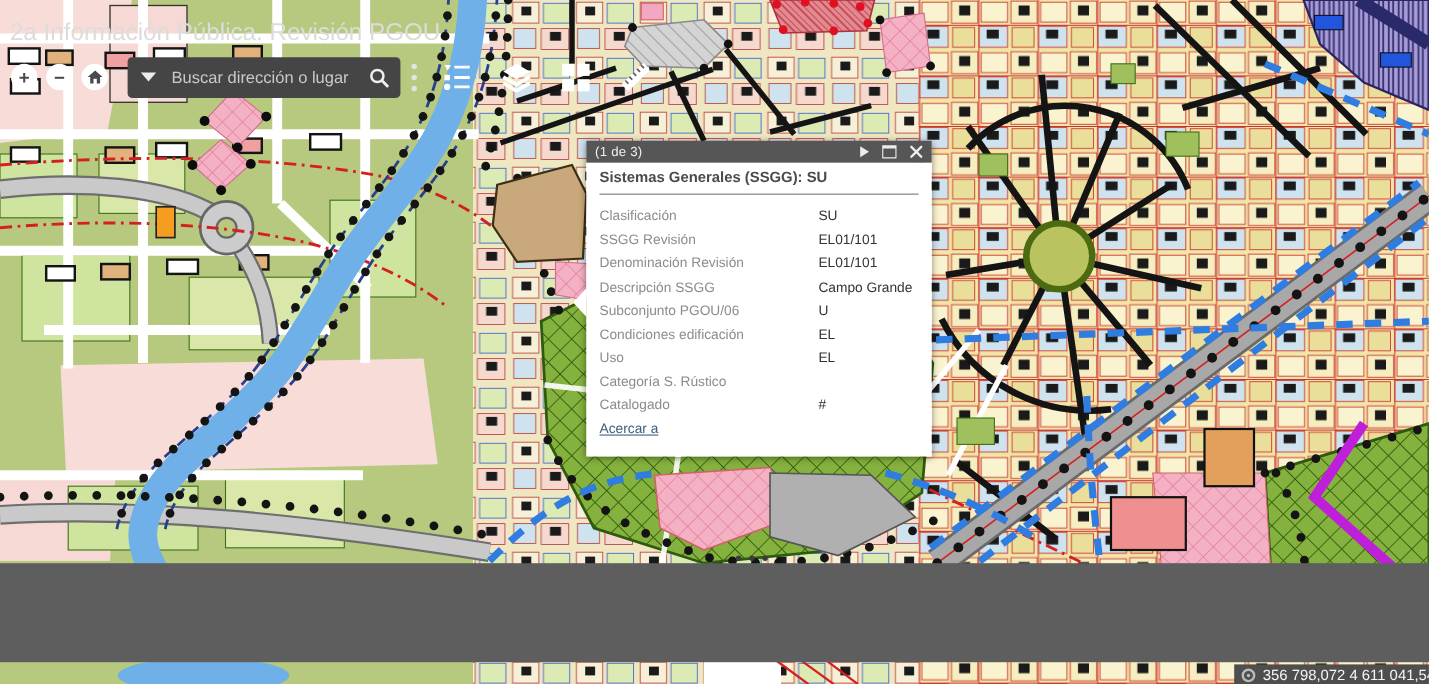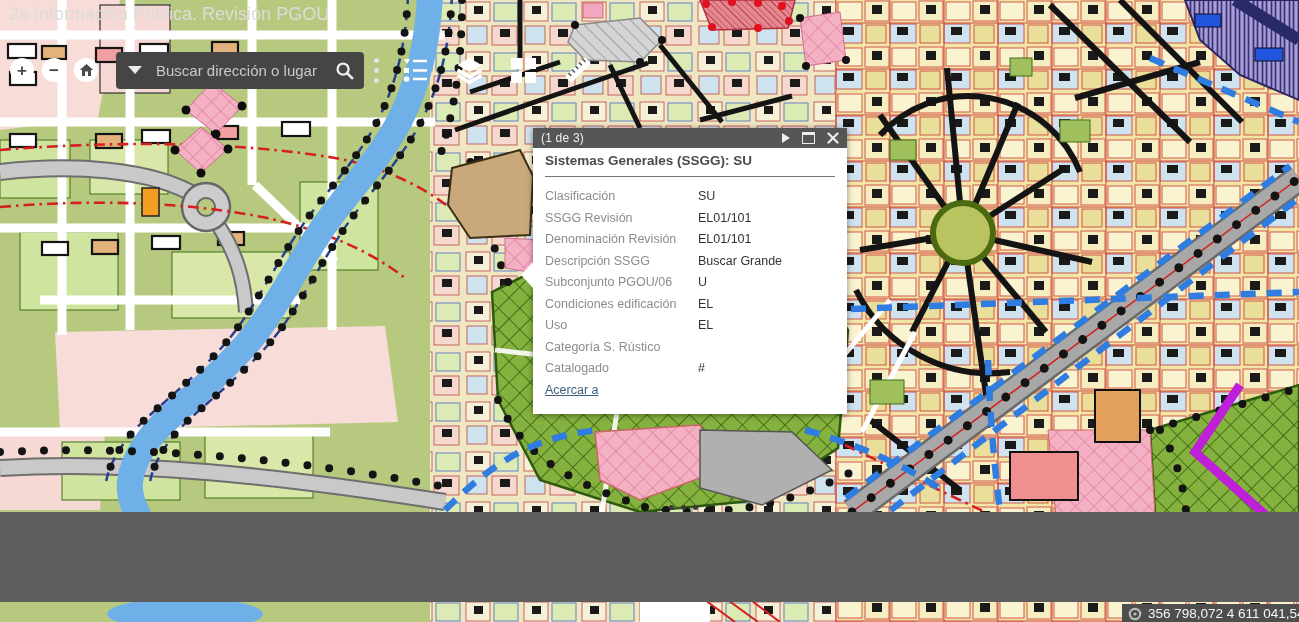--- a/index.html
+++ b/index.html
@@ -20,33 +20,33 @@
   .popup-header{height:20px;background:var(--popup-header-background,#565656);color:var(--popup-header-text,#f0f0f0);
     display:flex;align-items:center;padding:0 8px;font-size:12px;}
   .popup-pager{letter-spacing:.2px;}
   .header-controls{margin-left:auto;display:flex;align-items:center;gap:12px;}
   .hbtn{display:flex;align-items:center;justify-content:center;cursor:pointer;}
   .tri-next{width:0;height:0;border-top:5px solid transparent;border-bottom:5px solid transparent;border-left:8px solid #ededed;}
   .max-box{width:11px;height:8px;border:1px solid #ededed;border-top:3px solid #ededed;}
   .popup-body{background:var(--popup-background,#fff);padding:2px 10px 16px 12px;position:relative;}
   .popup-title{font-weight:bold;font-size:13.5px;color:var(--popup-title-text,#4a4a4a);margin:3px 0 8px 0;}
   .popup-rule{border:none;border-top:1px solid #777;margin:0 2px 9px 0;}
-  .prow{display:flex;font-size:12.5px;line-height:21.5px;}
+  .prow{display:flex;font-size:12.5px;line-height:21.5px;gap:46px;}
   .plabel{flex:0 0 153px;color:var(--field-label-text,#8c8c8c);white-space:nowrap;}
   .pvalue{color:var(--field-value-text,#333);white-space:nowrap;}
   .zoomto{display:inline-block;margin-top:3px;font-size:12.5px;color:var(--link-text,#41607c);
     text-decoration:underline;cursor:pointer;}
   .pointer{position:absolute;left:-12px;top:134px;width:0;height:0;
     border-top:13px solid transparent;border-bottom:13px solid transparent;border-right:12px solid #fff;}
 
   
   .bottombar{position:absolute;left:0;top:512px;width:1299px;height:90px;background:var(--bar-background,#5e5e5e);}
   .handle-dots{position:absolute;left:669px;top:505px;display:flex;gap:7px;cursor:pointer;}
   .handle-dots i{width:5px;height:5px;border-radius:50%;background:var(--handle-dots,#3c3c3c);}
-  .app-title{position:absolute;left:9px;top:4px;font-size:18px;font-weight:300;
+  .app-title{position:absolute;left:9px;top:16px;font-size:22px;font-weight:300;
     color:var(--bar-title-text,#dcdcdc);white-space:nowrap;}
   .toolbar{position:absolute;left:10px;top:51px;display:flex;align-items:center;height:38px;}
   .round-btn{width:24px;height:24px;border-radius:50%;background:var(--button-circle-background,#fff);
     display:flex;align-items:center;justify-content:center;margin-right:8px;cursor:pointer;
     font:700 17px/1 "Liberation Sans",sans-serif;color:var(--button-glyph,#4a4a4a);}
   .searchbox{width:248px;height:37px;background:var(--search-box-background,#454545);border-radius:4px;
     display:flex;align-items:center;margin-left:10px;}
   .dd-btn{width:38px;display:flex;align-items:center;justify-content:center;cursor:pointer;}
   .dd{width:0;height:0;border-left:7px solid transparent;border-right:7px solid transparent;border-top:8px solid #ececec;}
   .search-input{flex:1;background:transparent;border:none;outline:none;color:#eee;font-size:15px;
@@ -348,21 +348,21 @@
     <div class="prow">
       <span class="plabel">SSGG Revisión</span>
       <span class="pvalue">EL01/101</span>
     </div>
     <div class="prow">
       <span class="plabel">Denominación Revisión</span>
       <span class="pvalue">EL01/101</span>
     </div>
     <div class="prow">
       <span class="plabel">Descripción SSGG</span>
-      <span class="pvalue">Buscar Grande</span>
+      <span class="pvalue">Campo Grande</span>
     </div>
     <div class="prow">
       <span class="plabel">Subconjunto PGOU/06</span>
       <span class="pvalue">U</span>
     </div>
     <div class="prow">
       <span class="plabel">Condiciones edificación</span>
       <span class="pvalue">EL</span>
     </div>
     <div class="prow">

